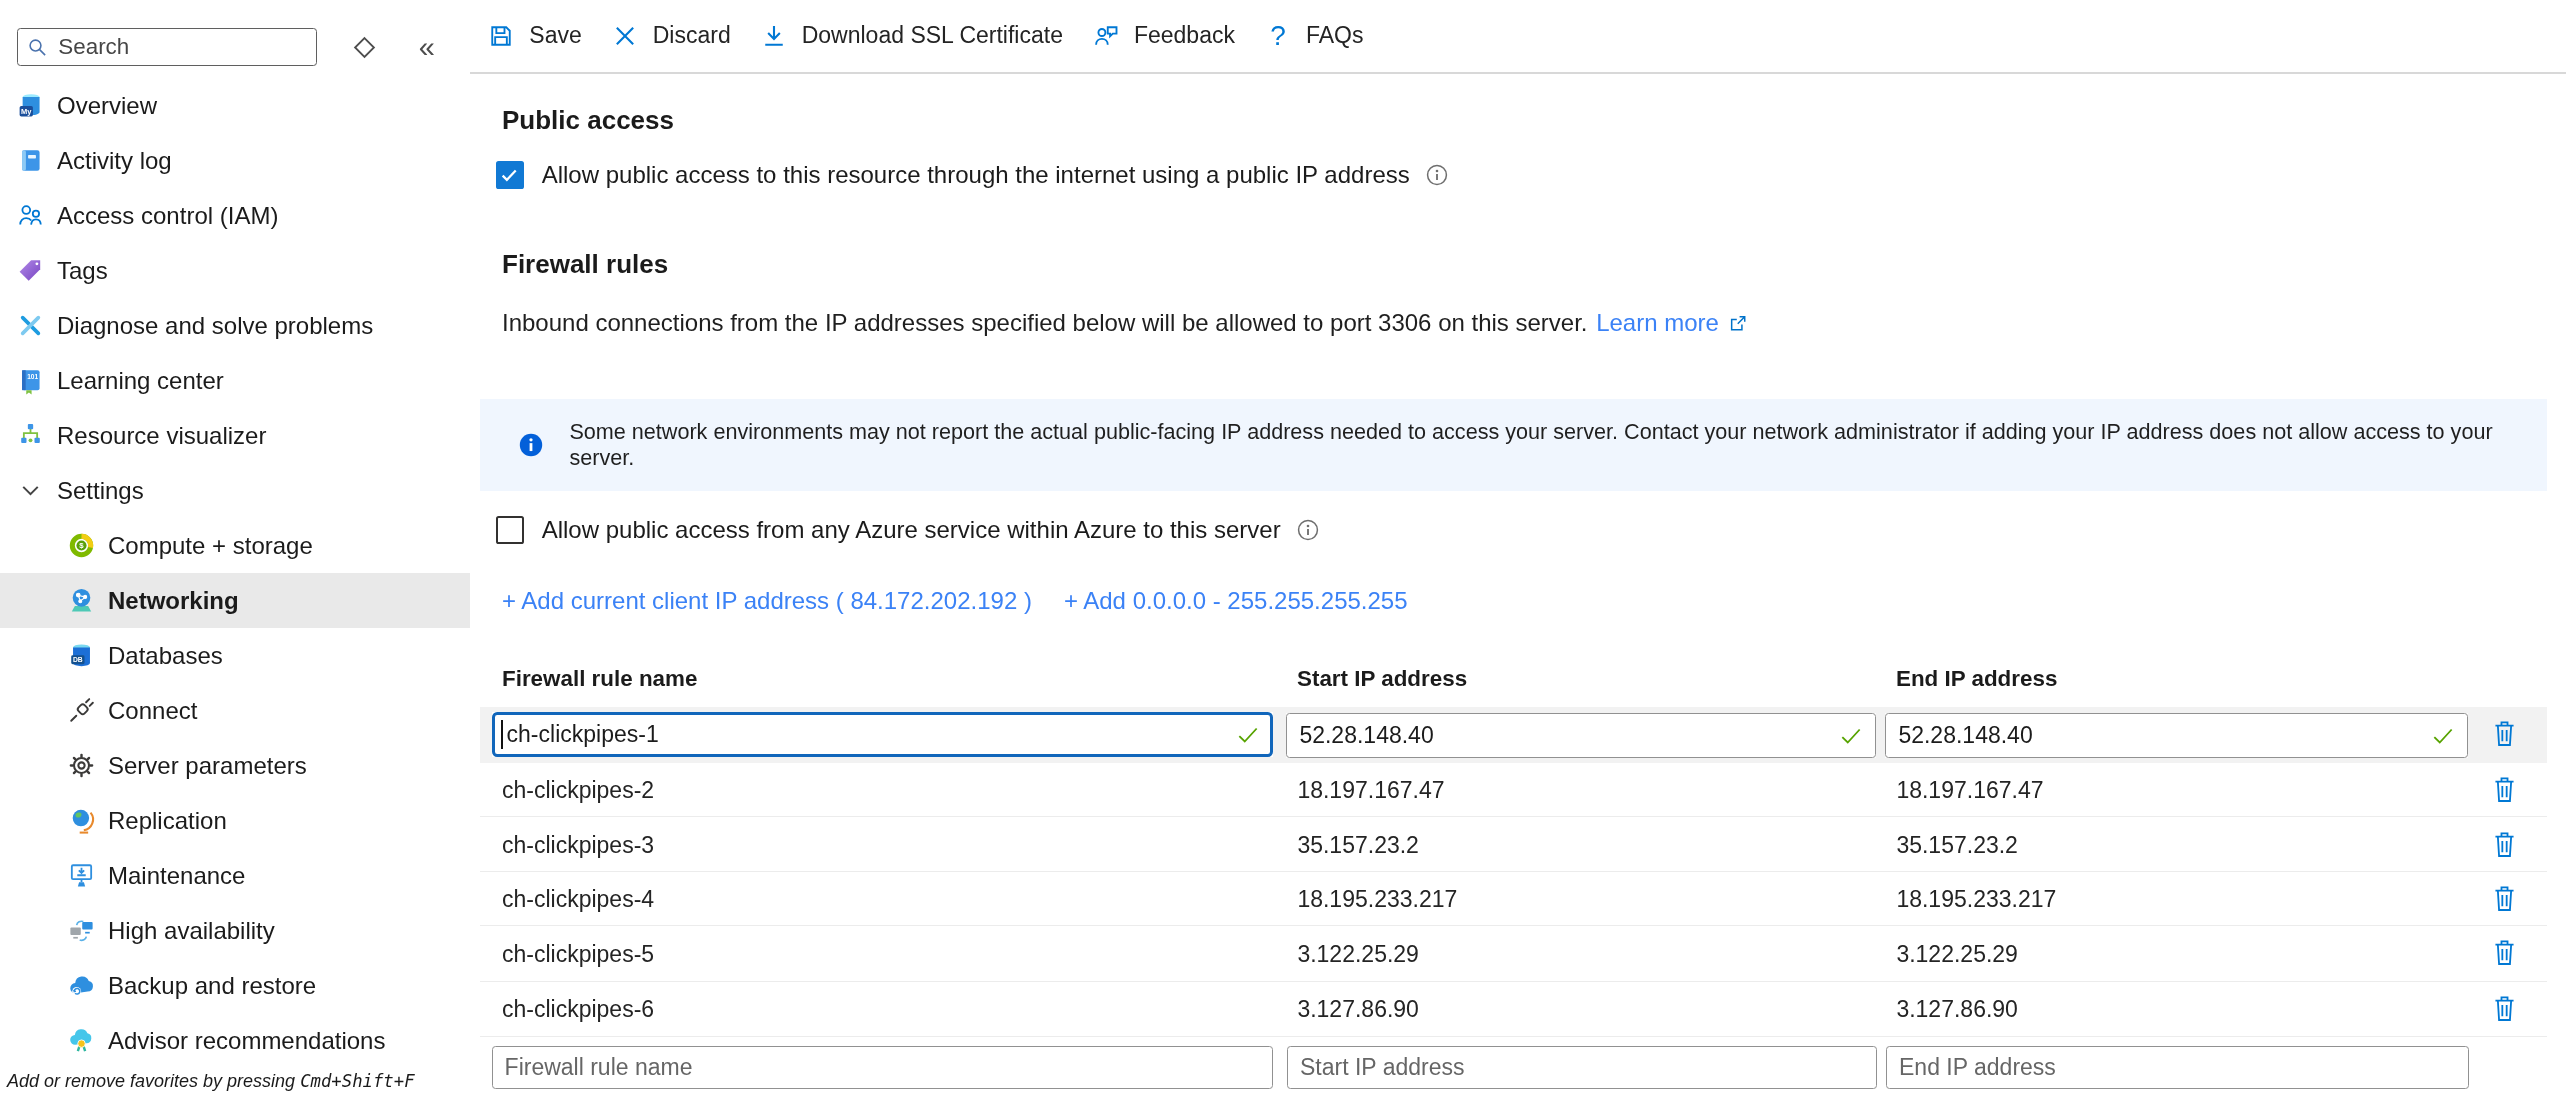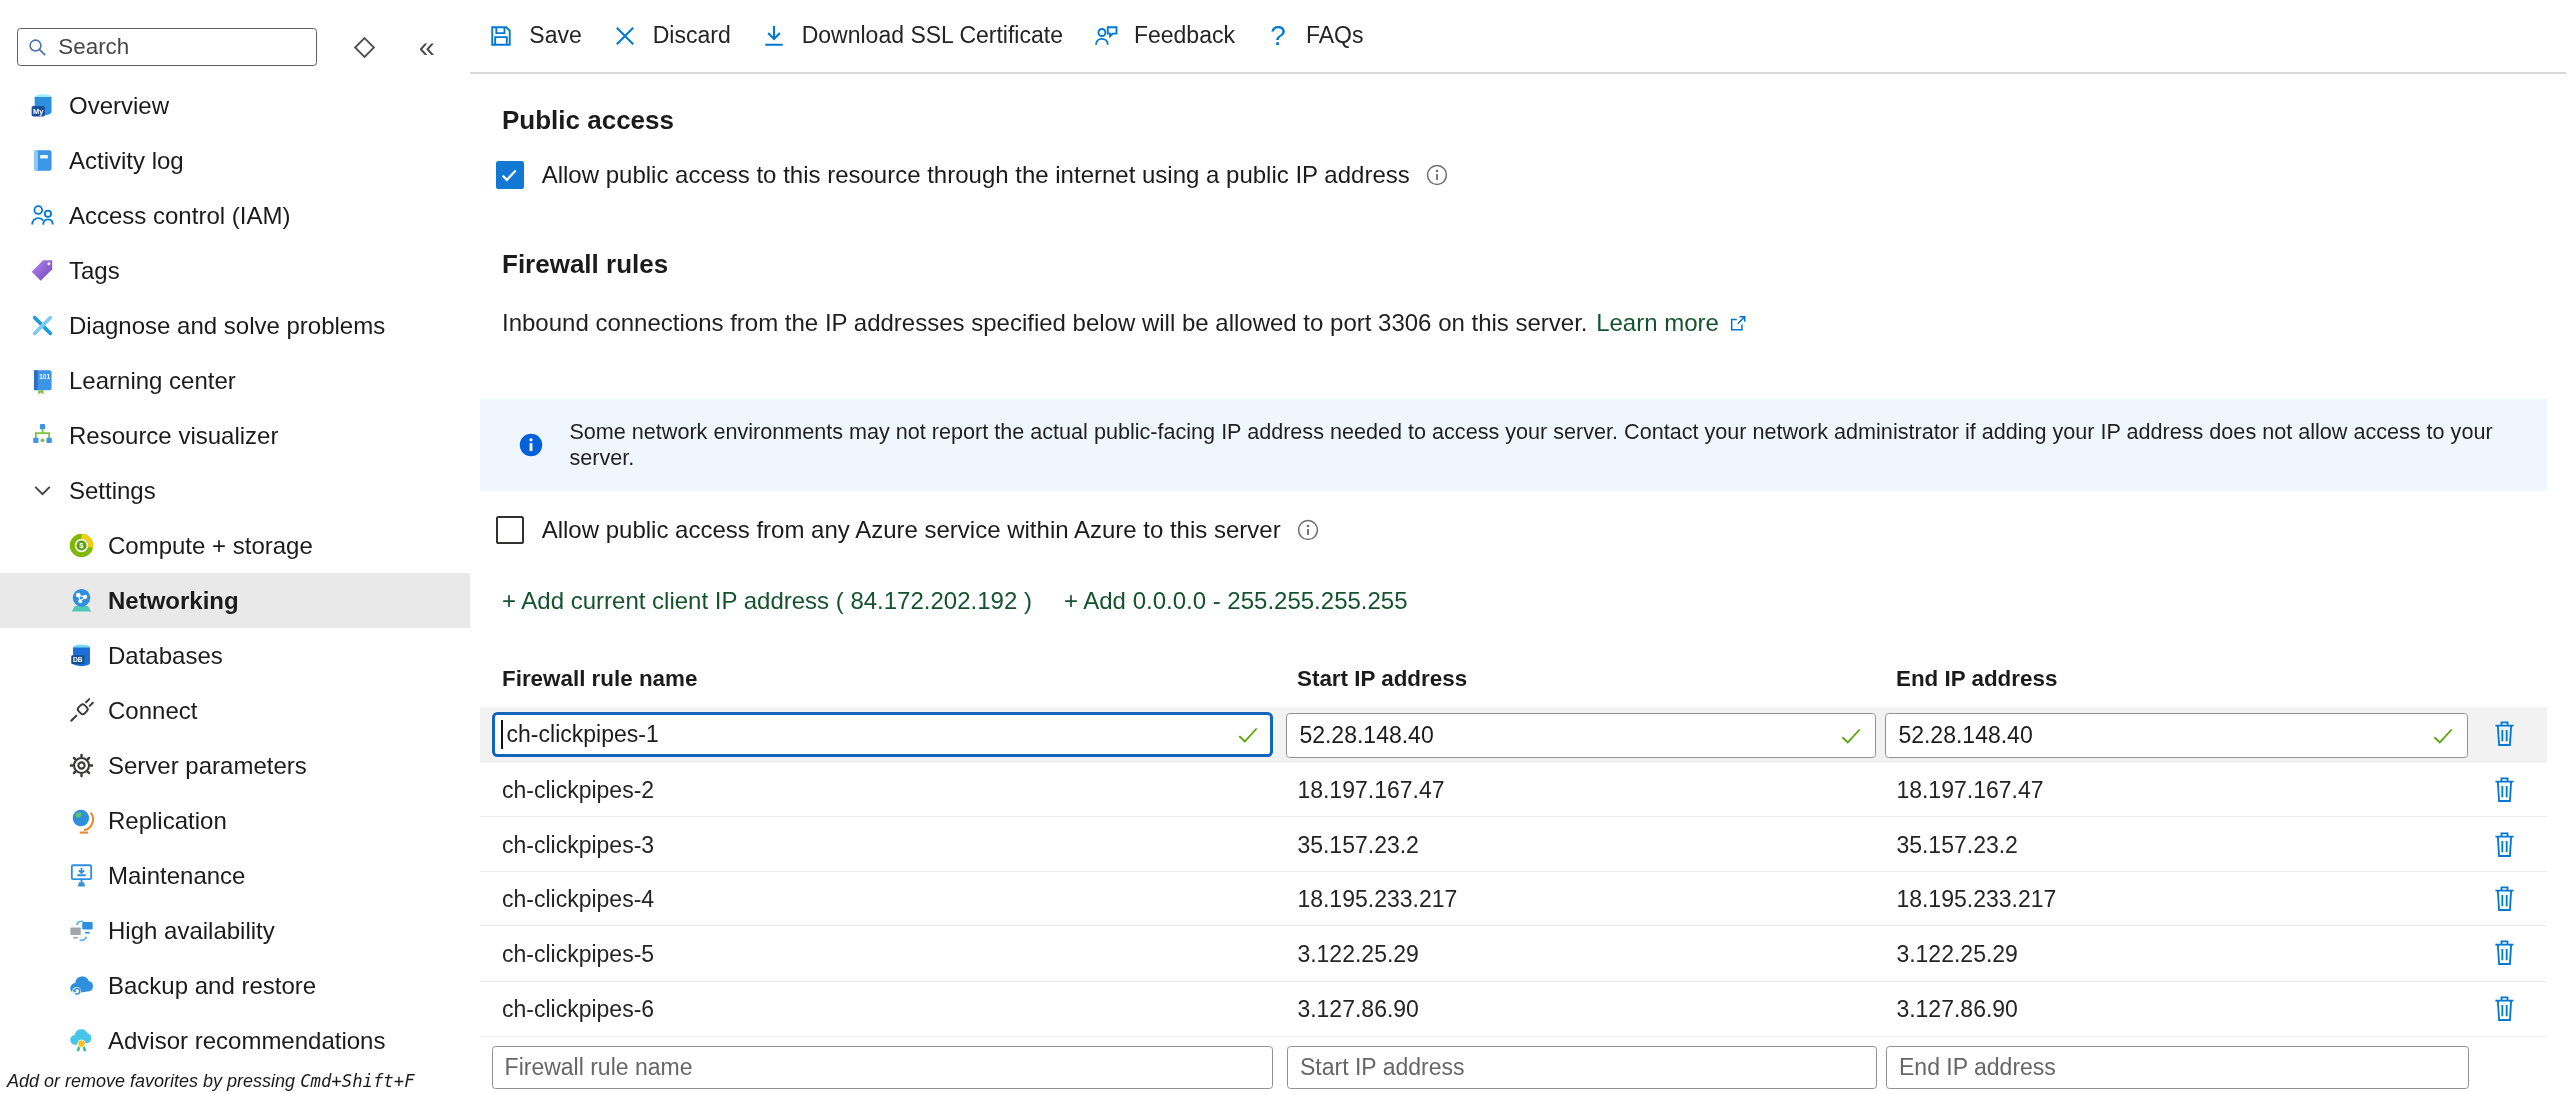--- a/index.html
+++ b/index.html
@@ -12,21 +12,21 @@
   .search-row { position:absolute; top:28px; left:17.3px; right:0; height:38px; display:flex; align-items:center; }
   .searchbox { position:relative; width:300px; height:38px; }
   .searchbox input { width:100%; height:100%; border:1.7px solid #5f5f5f; border-radius:3.5px;
     padding:0 8.6px 0 40px; font-size:22.4px; font-family:inherit; color:#1b1b1b; outline:none; }
   .searchbox input::placeholder { color:#464646; opacity:1; }
   .search-glyph { position:absolute; left:8.6px; top:7.8px; width:22.4px; height:22.4px; }
   .side-tool { margin-left:33px; width:29px; height:29px; display:flex; align-items:center; justify-content:center;
     background:none; border:none; cursor:pointer; }
   .collapse-glyph { font-size:29px; color:#4d4d4d; line-height:1; }
   .nav { position:absolute; top:78px; left:0; right:0; }
-  .nav-item { height:55px; display:flex; align-items:center; padding-left:28px; cursor:pointer; }
+  .nav-item { height:55px; display:flex; align-items:center; padding-left:16px; cursor:pointer; }
   .nav-item.sub { padding-left:67px; }
   .nav-item.selected { background:#e9e9e9; }
   .nav-item.selected .nlabel { font-weight:700; }
   .nicon { width:29px; height:29px; flex:0 0 29px; display:flex; align-items:center; justify-content:center; }
   .nicon svg { width:29px; height:29px; }
   .nlabel { margin-left:12px; font-size:24px; white-space:nowrap; }
   .fav-hint { position:absolute; bottom:3.5px; left:7px; font-style:italic; font-size:18px; color:#1a1a1a; white-space:nowrap; }
   .fav-hint .mono { font-family:"DejaVu Sans Mono","Liberation Mono",monospace; font-size:17.3px; }
 
   
@@ -42,21 +42,21 @@
   .h2 { position:absolute; left:32px; font-size:26px; font-weight:700; color:#1b1b1b; }
   .cbrow { position:absolute; left:14.7px; display:flex; align-items:center;padding-left:11px; }
   .checkbox { width:28px; height:28px; border-radius:2.6px; flex:0 0 28px; display:flex; align-items:center; justify-content:center; cursor:pointer; }
   .checkbox.checked { background:#1179d4; }
   .checkbox.unchecked { background:#fff; border:2.2px solid #323130; }
   .cblabel { margin-left:18px; font-size:24px; }
   .infoicon { margin-left:14px; width:26px; height:26px; }
   .infoicon svg { width:26px; height:26px; }
 
   .desc { position:absolute; left:32px; font-size:24px; color:#1f1f1f; display:flex; align-items:center; gap:8.6px; }
-  a.link { color:#14532d; text-decoration:none; cursor:pointer; }
+  a.link { color:#3b82f6; text-decoration:none; cursor:pointer; }
   .extlink { width:22.4px; height:22.4px; display:inline-block; }
 
   .banner { position:absolute; left:10.4px; width:2067px; height:92px; background:#f0f6fe;
     display:flex; align-items:center; padding-left:37px; }
   .banner-icon { width:28px; height:28px; flex:0 0 28px; }
   .banner-text { margin-left:24px; font-size:21.6px; color:#1f1f1f; }
 
   .links-row { position:absolute; left:32px; display:flex; gap:32px; font-size:24px; }
 
   .thead span { position:absolute; font-size:22.4px; font-weight:700; color:#1b1b1b; }

